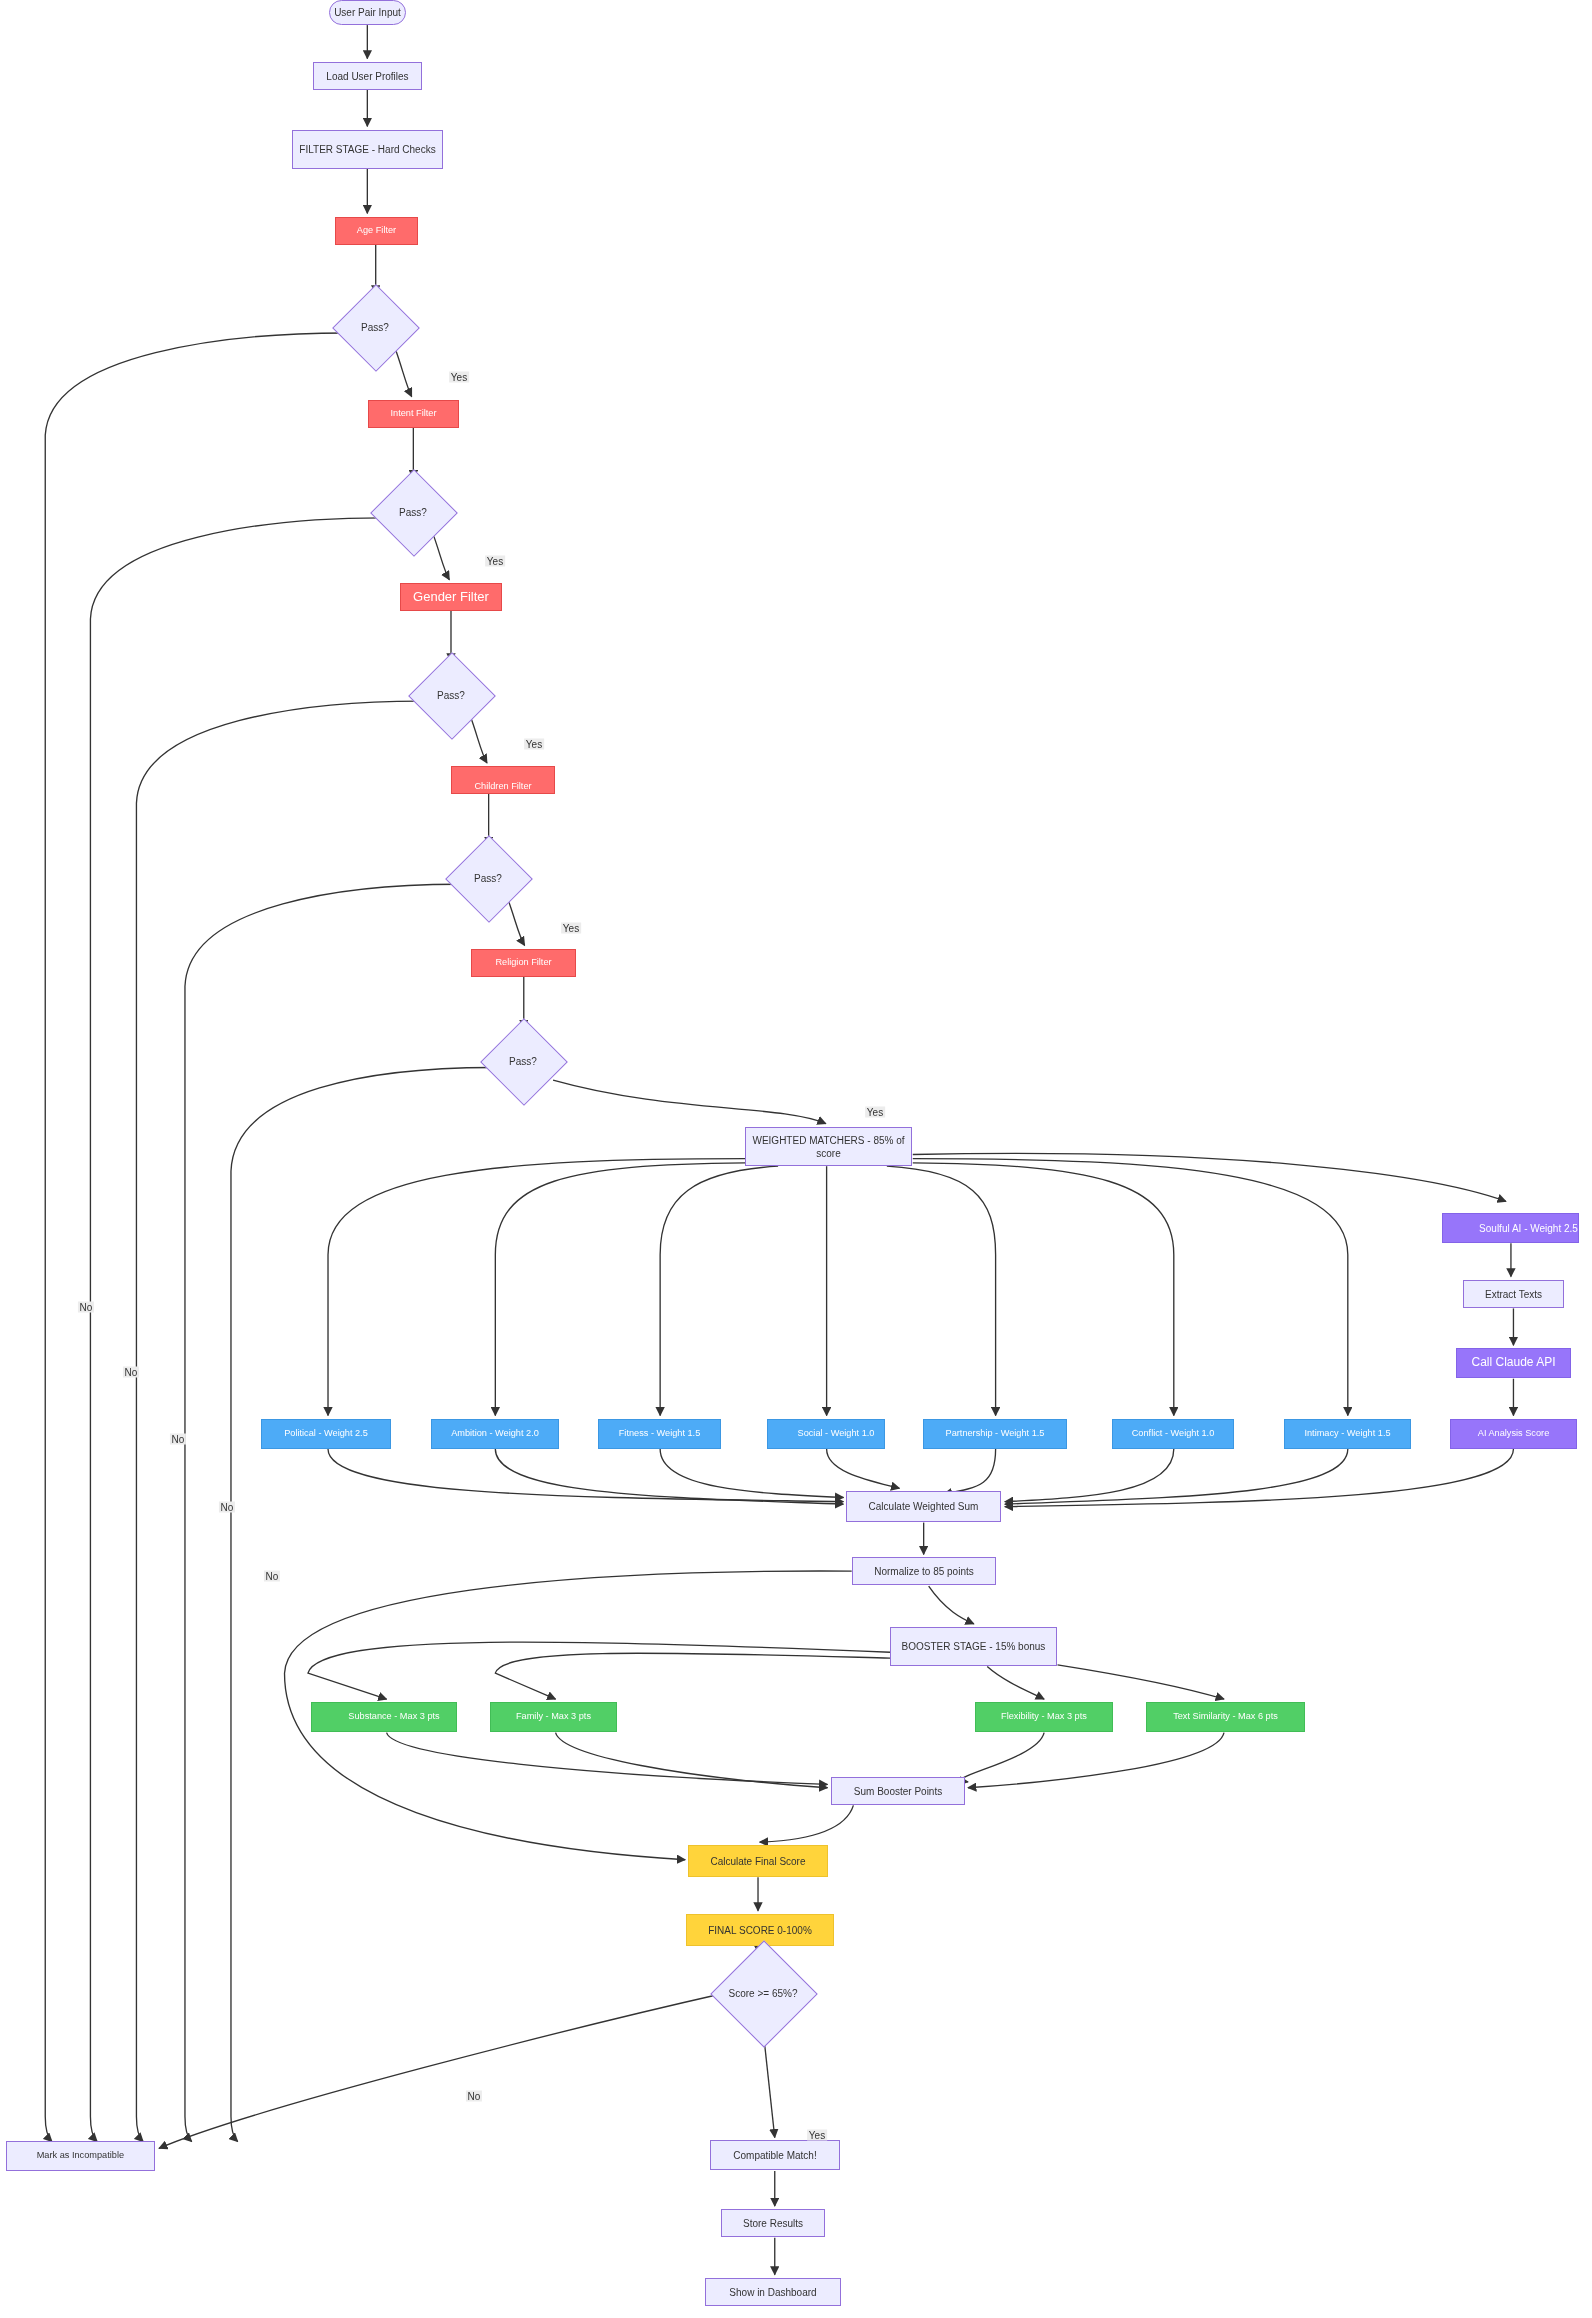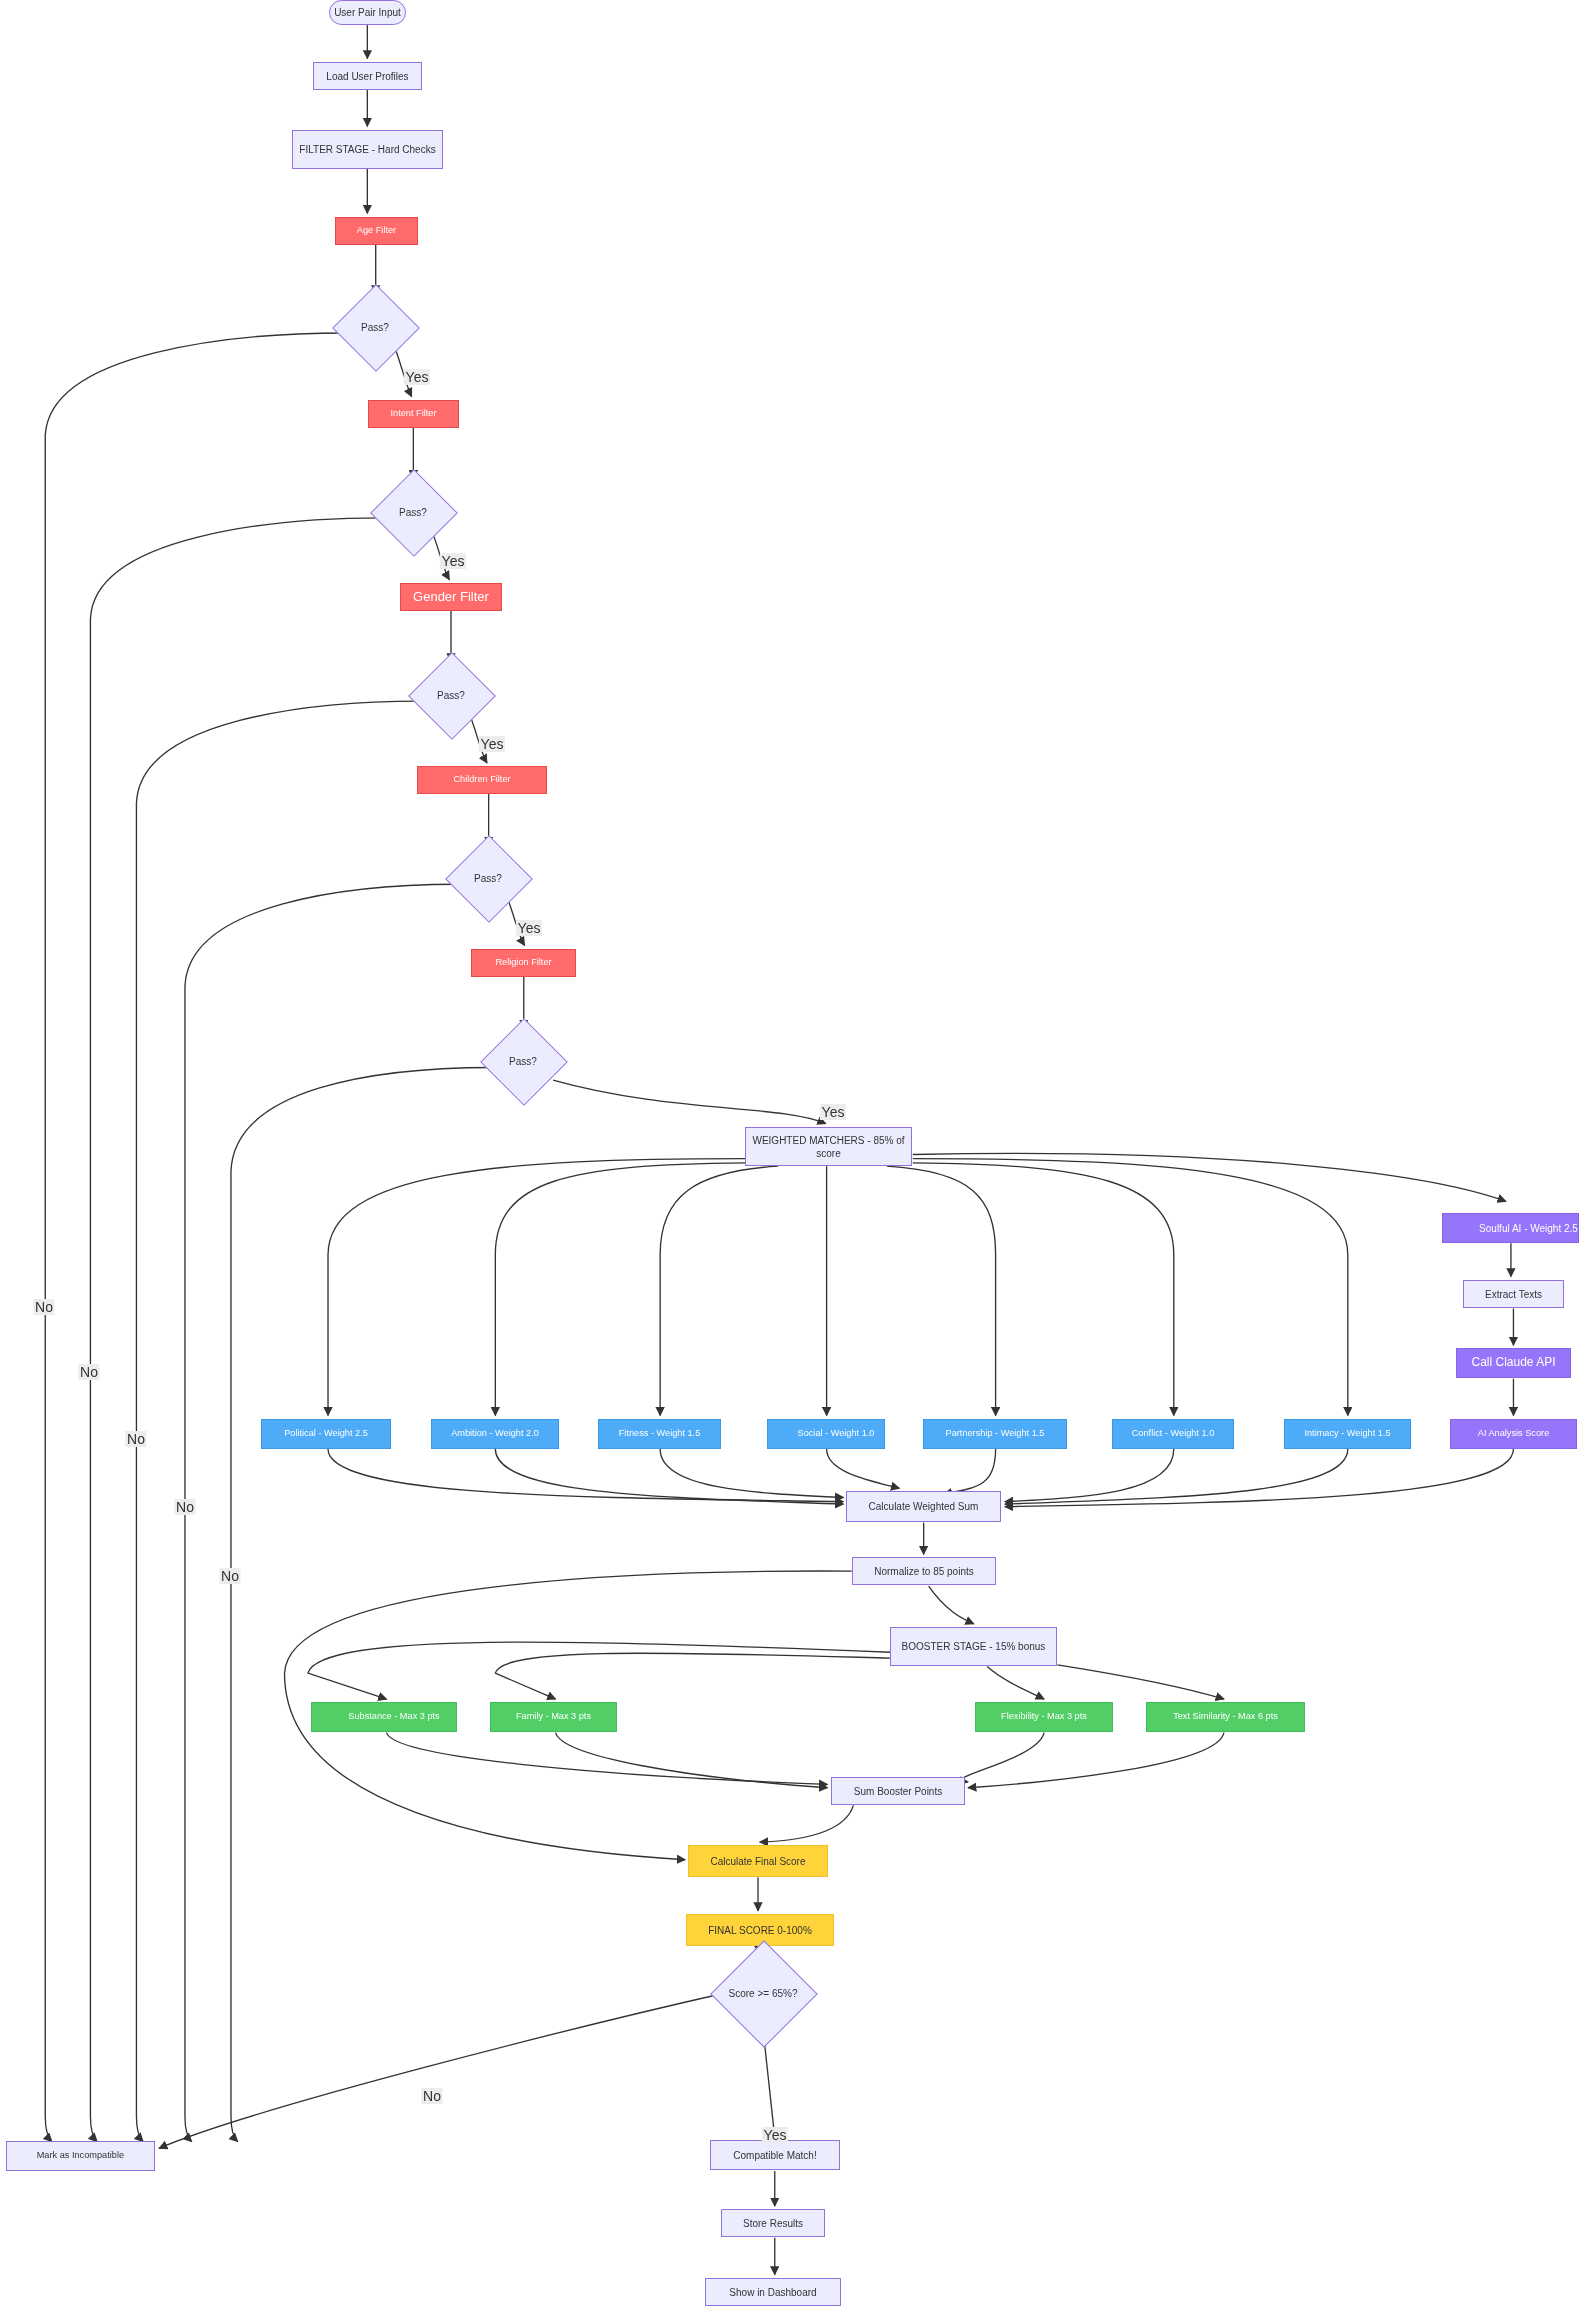--- a/index.html
+++ b/index.html
@@ -11,21 +11,21 @@
   .n-proc{background:#ececff;border:0.8px solid #9370db;color:#333333;}
   .n-start{background:#ececff;border:1.3px solid #9370db;color:#333333;border-radius:33px;}
   .n-dec{background:transparent;border:none;color:#333333;}
   .n-dec .dshape{position:absolute;left:0;top:0;width:100%;height:100%;background:#ececff;border:0.8px solid #9370db;transform:rotate(45deg);}
   .n-dec .dlabel{position:relative;z-index:2;}
   .n-red{background:#ff6b6b;border:0.8px solid #e64949;color:#ffffff;}
   .n-blue{background:#4dabf7;border:0.8px solid #3b97e3;color:#ffffff;}
   .n-purple{background:#9775fa;border:0.8px solid #8363e8;color:#ffffff;}
   .n-green{background:#51cf66;border:0.8px solid #41bd56;color:#ffffff;}
   .n-gold{background:#ffd43b;border:0.8px solid #eec22c;color:#333333;}
-  .edge-label{position:absolute;background:#ececec;color:#333333;font-size:14px;padding:0 1.7px;white-space:nowrap;transform:translate(-50%,-50%);}
+  .edge-label{position:absolute;background:#ececec;color:#333333;font-size:10px;padding:0 1.7px;white-space:nowrap;transform:translate(-50%,-50%);margin-left:42px;}
 </style>
 </head>
 <body>
 
 <div id="stage">
   <svg id="edges" viewBox="0 0 1904 2772">
     <defs>
       <marker id="arr" viewBox="0 0 10 10" refX="9" refY="5" markerWidth="7" markerHeight="7" orient="auto-start-reverse">
         <path d="M 0 0 L 10 5 L 0 10 z" fill="#333333"></path>
       </marker>
@@ -112,21 +112,21 @@
         <div class="dshape"></div>
         <div class="dlabel">Pass?</div>
       </div>
       <div class="node n-red" style="left: 400px; top: 583px; width: 102px; height: 28px; font-size: 13px;">
         <span>Gender Filter</span>
       </div>
       <div class="node n-dec" style="left: 421px; top: 665px; width: 60px; height: 60px; font-size: 10px;">
         <div class="dshape"></div>
         <div class="dlabel">Pass?</div>
       </div>
-      <div class="node n-red" style="left: 417px; top: 766px; width: 130px; height: 28px; font-size: 9.2px;">
+      <div class="node n-red" style="left: 451px; top: 766px; width: 104px; height: 28px; font-size: 9.2px; align-items: flex-end;">
         <span>Children Filter</span>
       </div>
       <div class="node n-dec" style="left: 458px; top: 848px; width: 60px; height: 60px; font-size: 10px;">
         <div class="dshape"></div>
         <div class="dlabel">Pass?</div>
       </div>
       <div class="node n-red" style="left: 471px; top: 949px; width: 105px; height: 28px; font-size: 9.2px;">
         <span>Religion Filter</span>
       </div>
       <div class="node n-dec" style="left: 493px; top: 1031px; width: 60px; height: 60px; font-size: 10px;">

